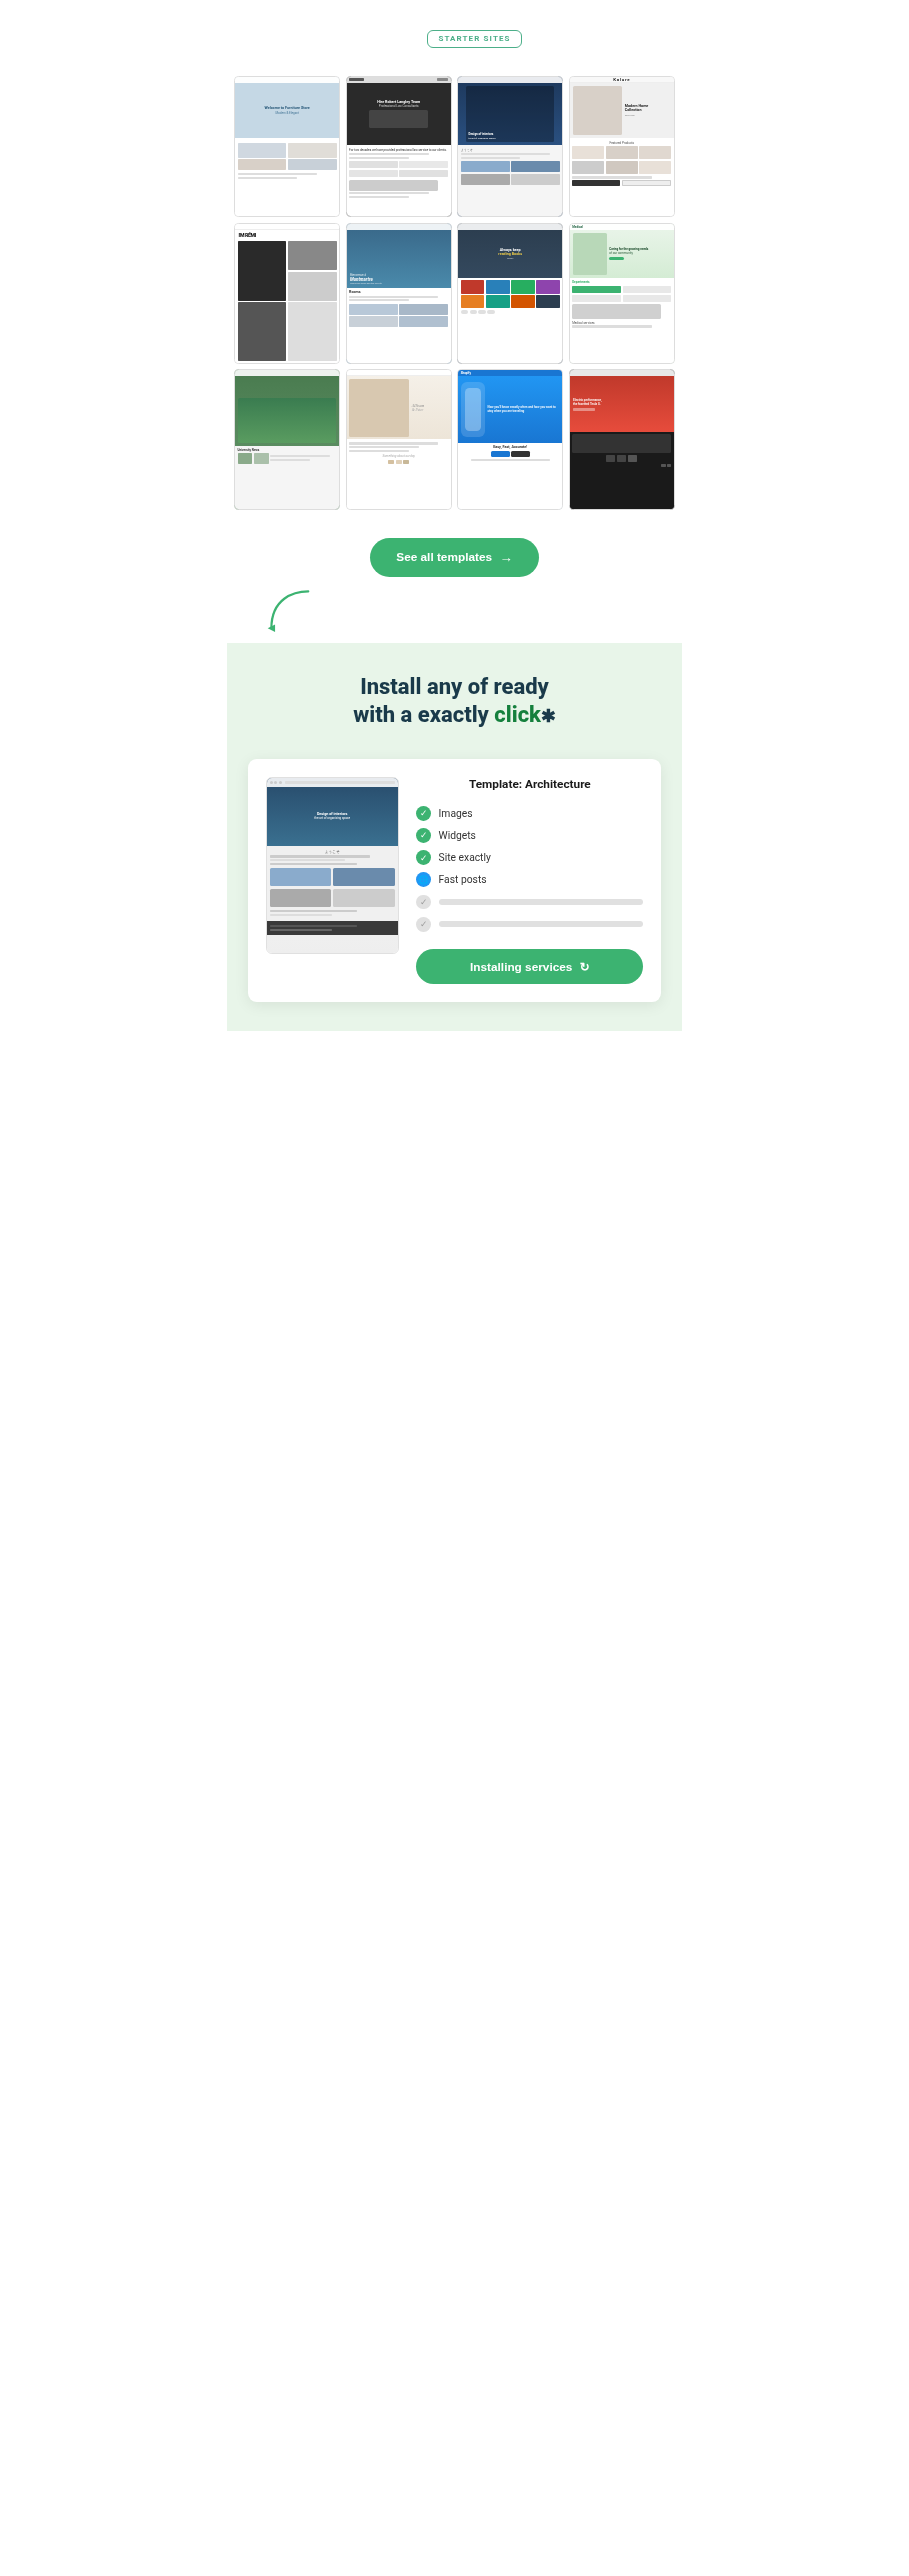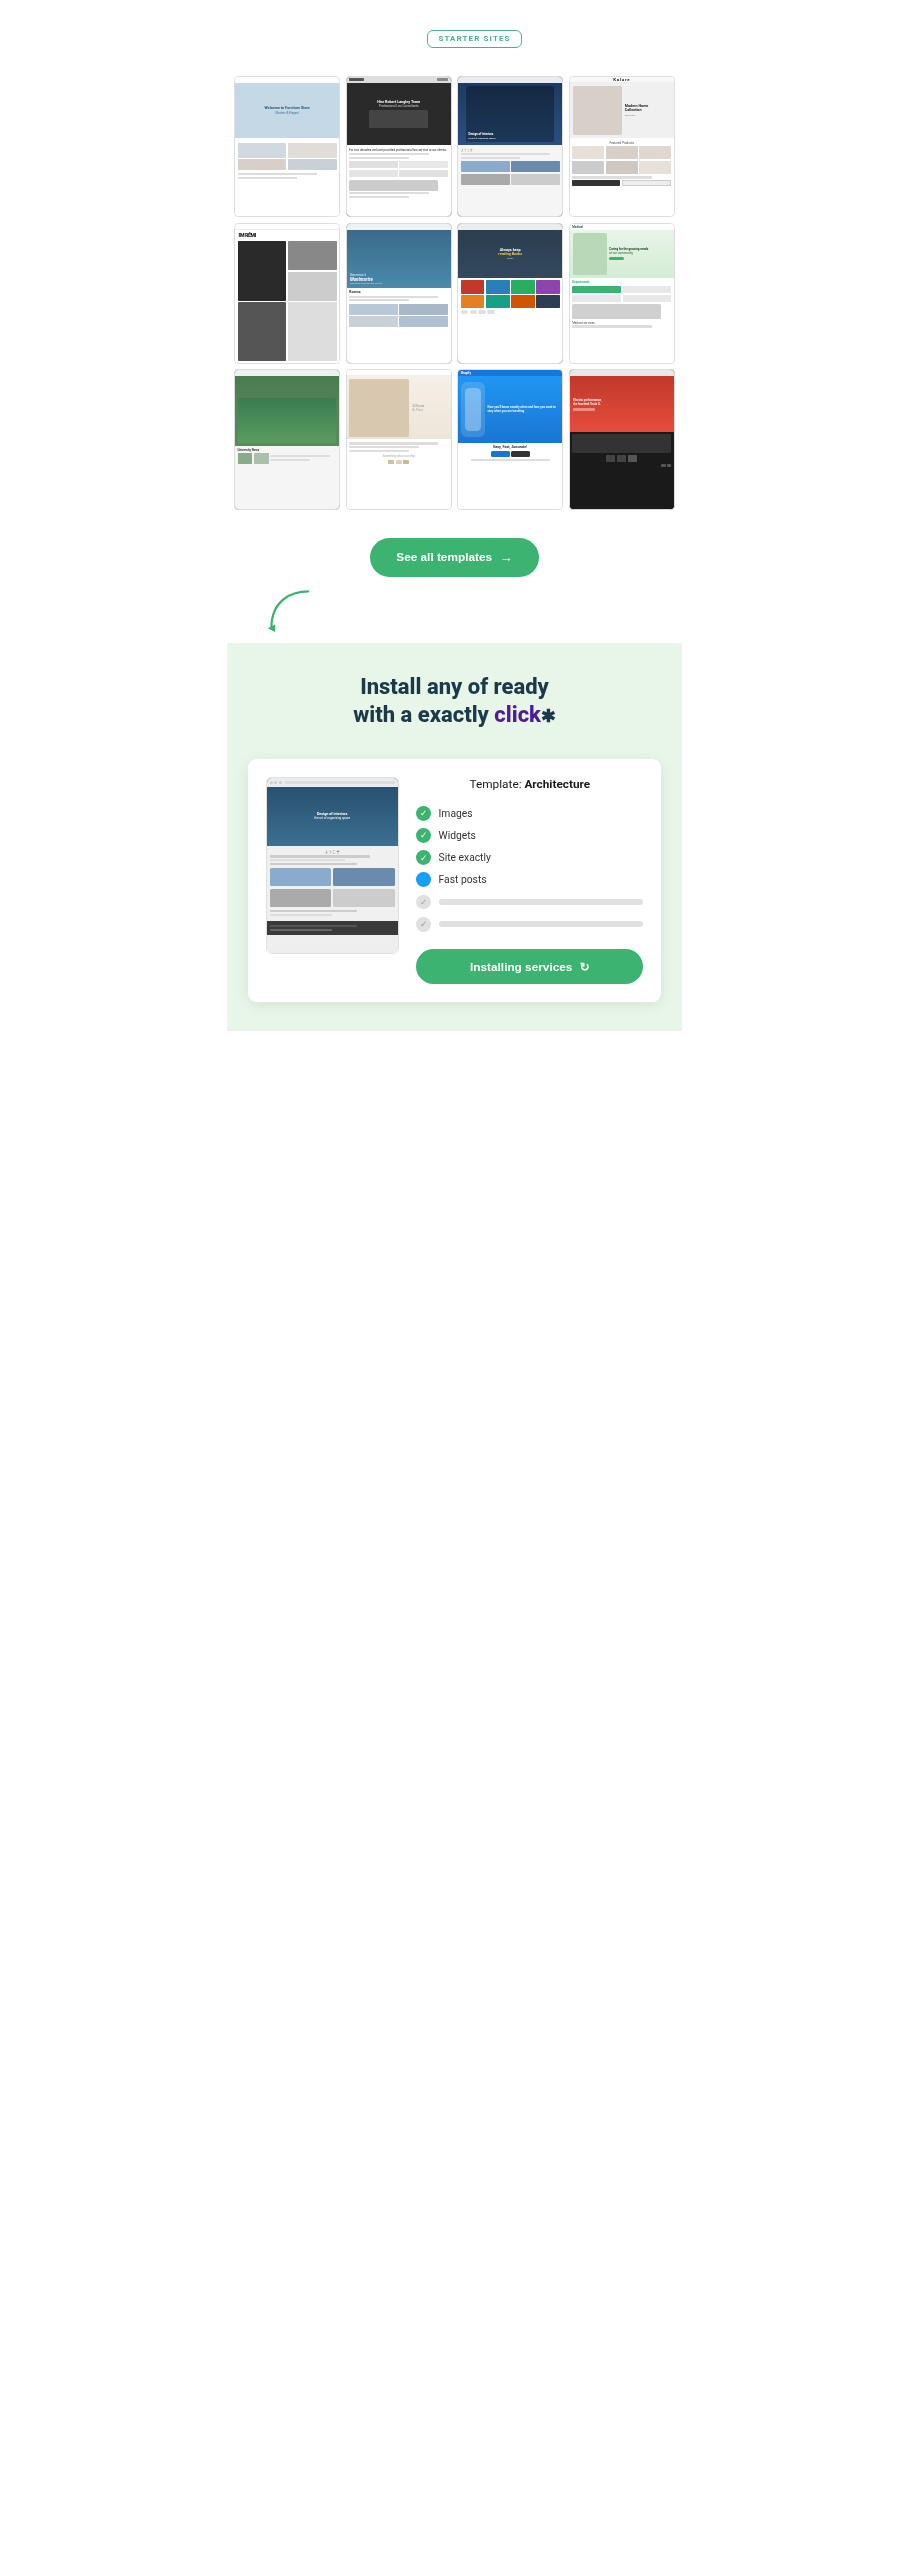--- a/index.html
+++ b/index.html
@@ -81,21 +81,21 @@
 
     .install-title {
       font-size: 22px;
       font-weight: 800;
       color: #1a3a4a;
       line-height: 1.3;
       margin-bottom: 29.5px;
     }
 
     .install-title .click-word {
-      color: #4c1d95;
+      color: #15803d;
     }
 
     
     .template-card {
       background: white;
       border-radius: 8.9px;
       padding: 17.7px;
       display: flex;
       gap: 17.7px;
       align-items: flex-start;
@@ -153,21 +153,21 @@
       flex: 1;
     }
 
     .template-name-label {
       font-size: 11.8px;
       color: #1a1a1a;
       margin-bottom: 14.8px;
     }
 
     .template-name-label span {
-      font-weight: 400;
+      font-weight: 700;
     }
 
     .template-name-label strong {
       font-weight: 700;
     }
 
     .feature-list {
       list-style: none;
       margin-bottom: 17.7px;
     }

